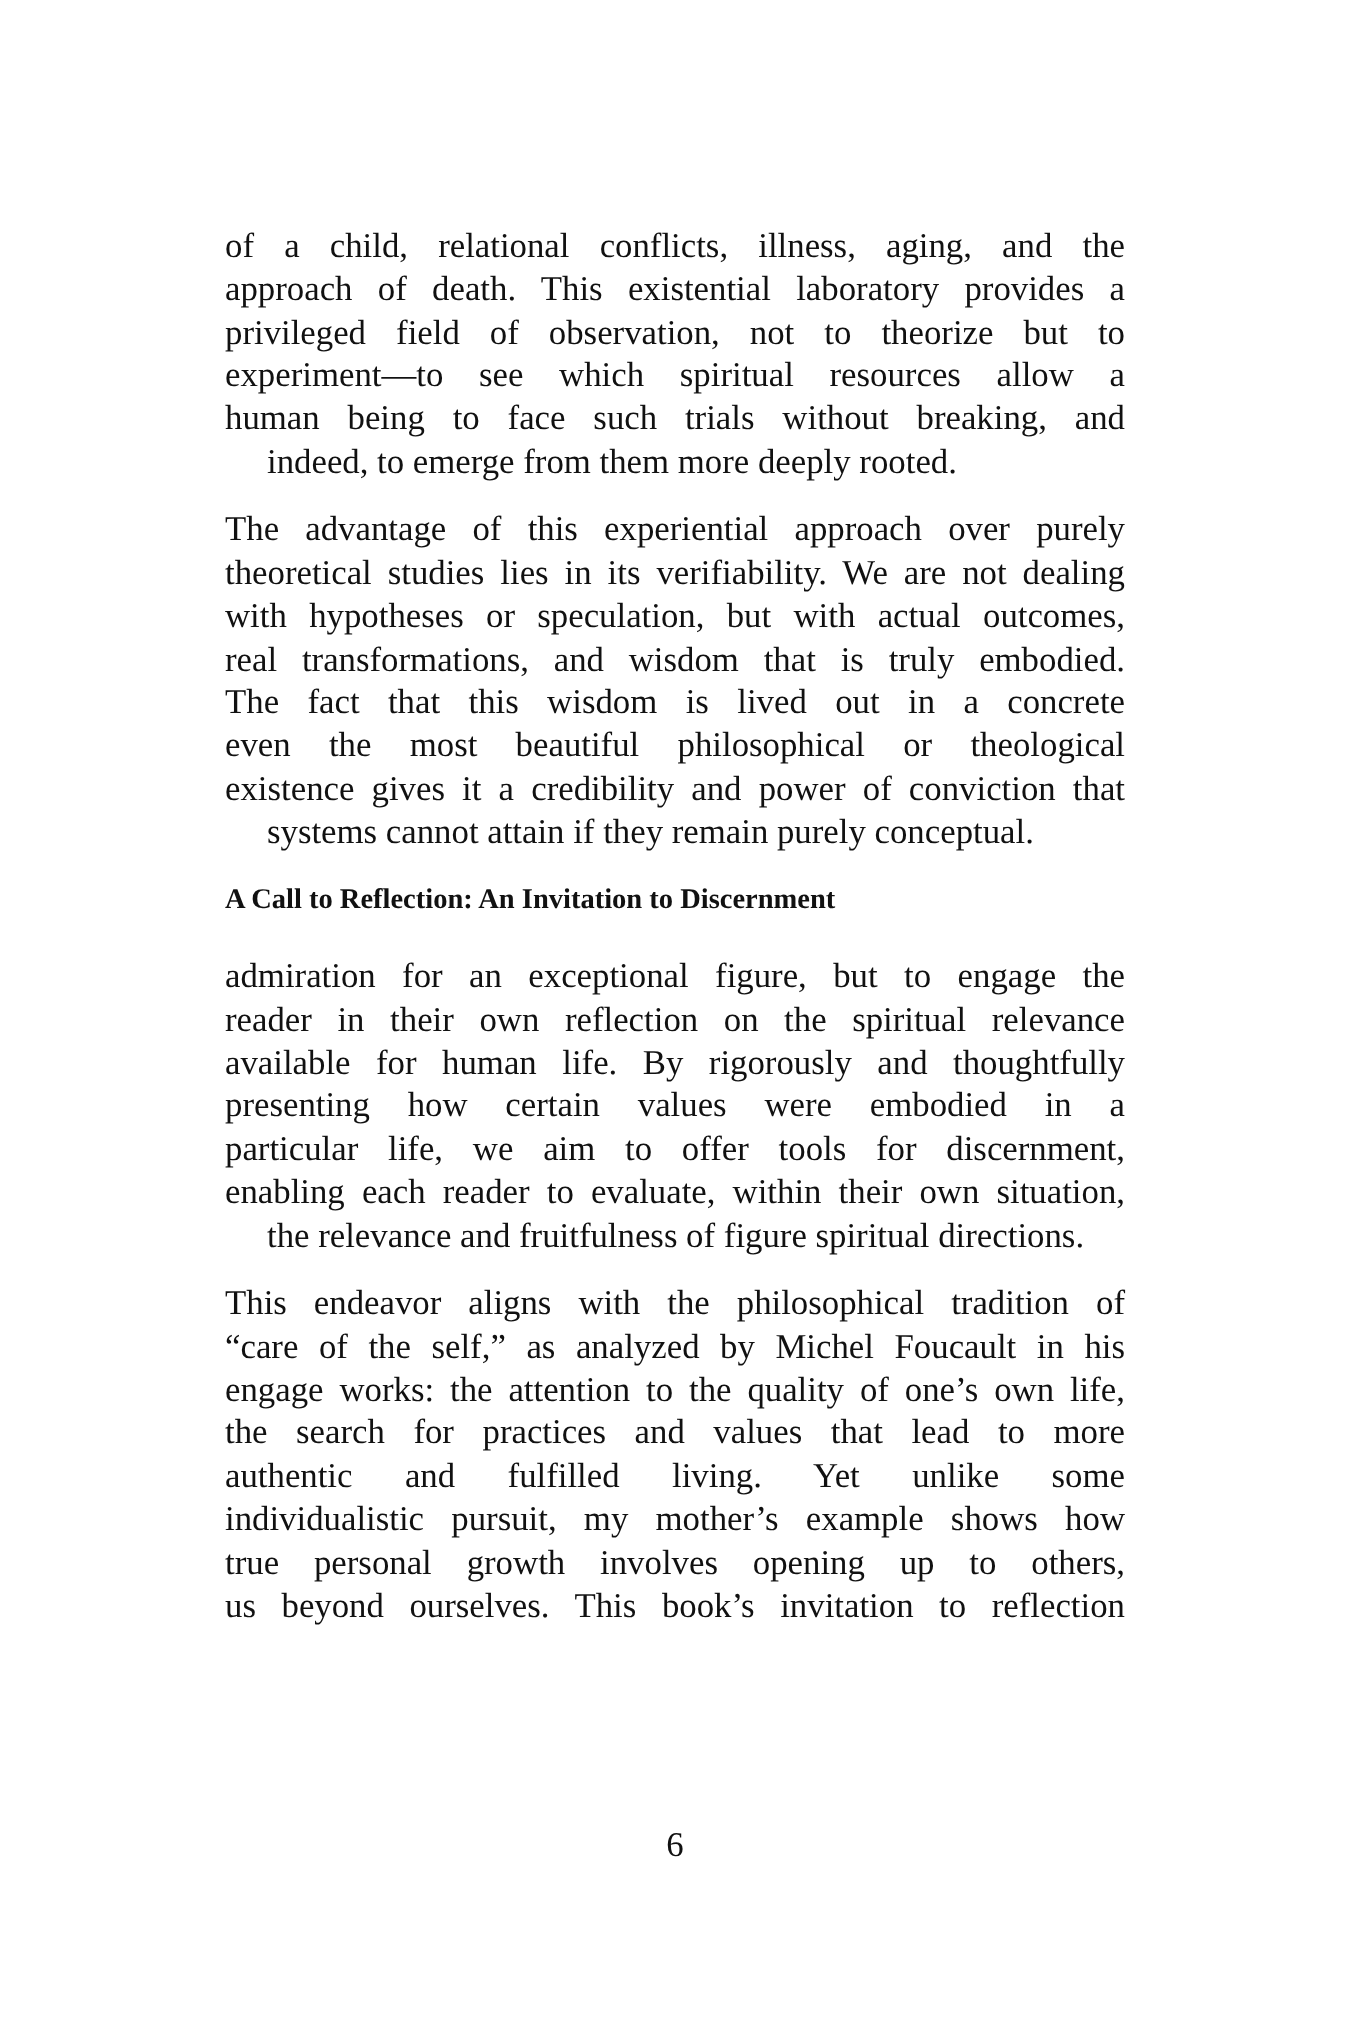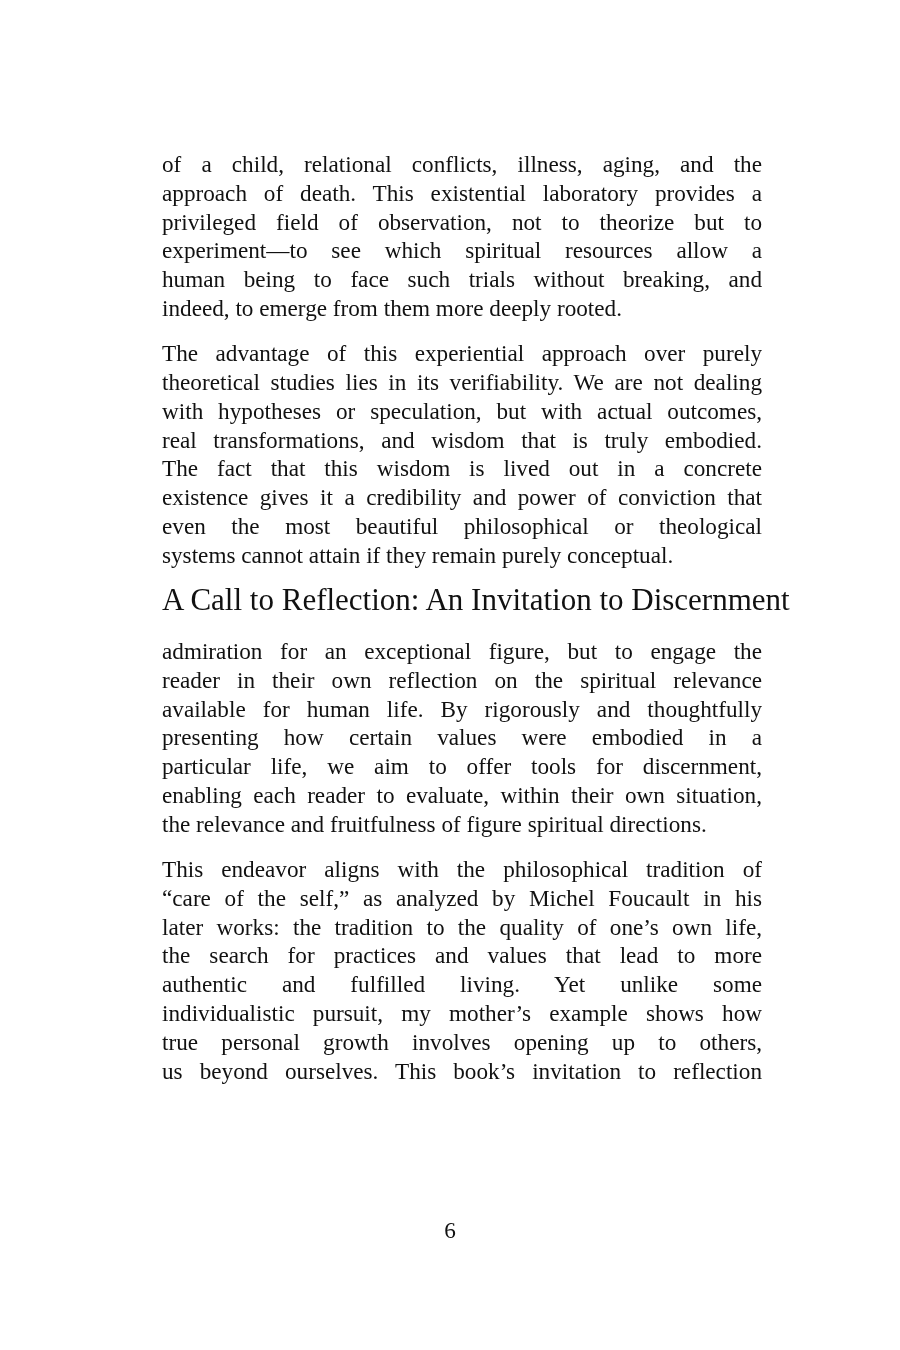--- a/index.html
+++ b/index.html
@@ -10,43 +10,44 @@
     body {
       width: 900px;
       height: 1350px;
       position: relative;
       overflow: hidden;
       font-family: "Liberation Serif", "DejaVu Serif", serif;
       color: #111111;
     }
     .page {
       position: absolute;
-      left: 162px;
+      left: 150px;
       top: 150px;
       width: 600px;
     }
     .para {
       margin: 0 0 16.5px 0;
     }
     .line {
       display: block;
       font-size: 23.2px;
       line-height: 28.8px;
       height: 28.8px;
       white-space: nowrap;
       text-align: justify;
       text-align-last: justify;
     }
     .line.last {
       text-align: left;
       text-align-last: left;
+      margin-left: 28px;
     }
     .heading {
-      font-weight: normal;
-      font-size: 31px;
+      font-weight: bold;
+      font-size: 19px;
       line-height: 28.8px;
       margin: 0 0 22px 0;
       white-space: nowrap;
     }
     .page-number {
       position: absolute;
       left: 0;
       width: 900px;
       top: 1216px;
       text-align: center;
@@ -66,40 +67,40 @@
         <span class="line">experiment—to see which spiritual resources allow a</span>
         <span class="line">human being to face such trials without breaking, and</span>
         <span class="line last">indeed, to emerge from them more deeply rooted.</span>
       </p>
       <p class="para">
         <span class="line">The advantage of this experiential approach over purely</span>
         <span class="line">theoretical studies lies in its verifiability. We are not dealing</span>
         <span class="line">with hypotheses or speculation, but with actual outcomes,</span>
         <span class="line">real transformations, and wisdom that is truly embodied.</span>
         <span class="line">The fact that this wisdom is lived out in a concrete</span>
+        <span class="line">even the most beautiful philosophical or theological</span>
         <span class="line">existence gives it a credibility and power of conviction that</span>
-        <span class="line">even the most beautiful philosophical or theological</span>
         <span class="line last">systems cannot attain if they remain purely conceptual.</span>
       </p>
     </div>
   <h2 class="heading">A Call to Reflection: An Invitation to Discernment</h2>
   <div id="after-heading">
       <p class="para">
         <span class="line">admiration for an exceptional figure, but to engage the</span>
         <span class="line">reader in their own reflection on the spiritual relevance</span>
         <span class="line">available for human life. By rigorously and thoughtfully</span>
         <span class="line">presenting how certain values were embodied in a</span>
         <span class="line">particular life, we aim to offer tools for discernment,</span>
         <span class="line">enabling each reader to evaluate, within their own situation,</span>
         <span class="line last">the relevance and fruitfulness of figure spiritual directions.</span>
       </p>
       <p class="para">
         <span class="line">This endeavor aligns with the philosophical tradition of</span>
         <span class="line">“care of the self,” as analyzed by Michel Foucault in his</span>
-        <span class="line">later works: the tradition to the quality of one’s own life,</span>
+        <span class="line">engage works: the attention to the quality of one’s own life,</span>
         <span class="line">the search for practices and values that lead to more</span>
         <span class="line">authentic and fulfilled living. Yet unlike some</span>
         <span class="line">individualistic pursuit, my mother’s example shows how</span>
         <span class="line">true personal growth involves opening up to others,</span>
         <span class="line">us beyond ourselves. This book’s invitation to reflection</span>
       </p>
     </div>
 </div>
 
 <div class="page-number">6</div>

